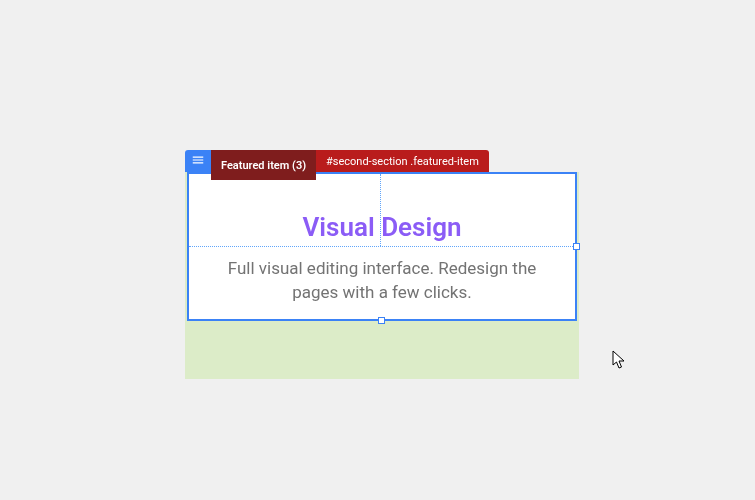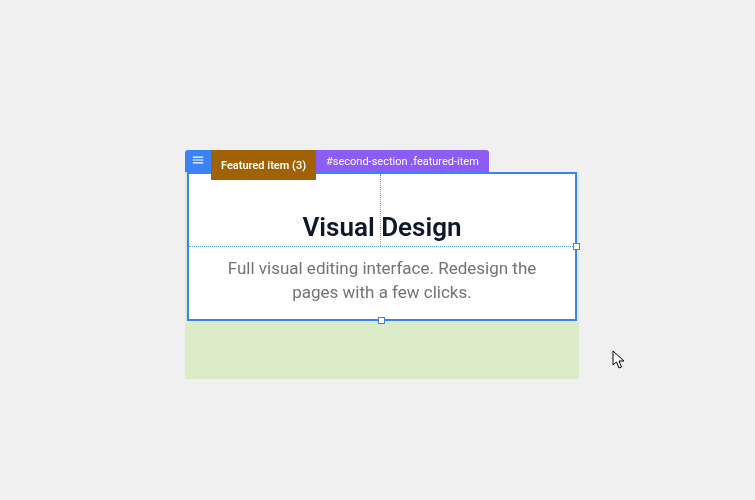--- a/index.html
+++ b/index.html
@@ -27,29 +27,29 @@
       background: #3B82F6;
       width: 26px;
       display: flex;
       align-items: center;
       justify-content: center;
       border-top-left-radius: 3px;
       cursor: pointer;
     }
     .toolbar-menu svg { width: 14px; height: 14px; fill: #fff; }
     .toolbar-label {
-      background: #a16207;
+      background: #7f1d1d;
       padding: 15px 10px;
       display: flex;
       align-items: center;
       font-weight: 600;
       white-space: nowrap;
     }
     .toolbar-selector {
-      background: #8b5cf6;
+      background: #b91c1c;
       padding: 0 10px;
       display: flex;
       align-items: center;
       white-space: nowrap;
       border-top-right-radius: 3px;
     }
 
     .green-card {
       position: absolute;
       left: 185px;
@@ -103,21 +103,21 @@
       background: #fff;
       border: 1px solid #3B82F6;
       z-index: 7;
     }
     .handle-right { left: 573px; top: 243px; }
     .handle-bottom { left: 378px; top: 317px; }
 
     .card-title {
       font-size: 26px;
       font-weight: 600;
-      color: #0f172a;
+      color: #8b5cf6;
       text-align: center;
       margin-bottom: 14px;
     }
 
     .card-text {
       font-size: 17px;
       color: #737373;
       text-align: center;
       line-height: 1.45;
     }

